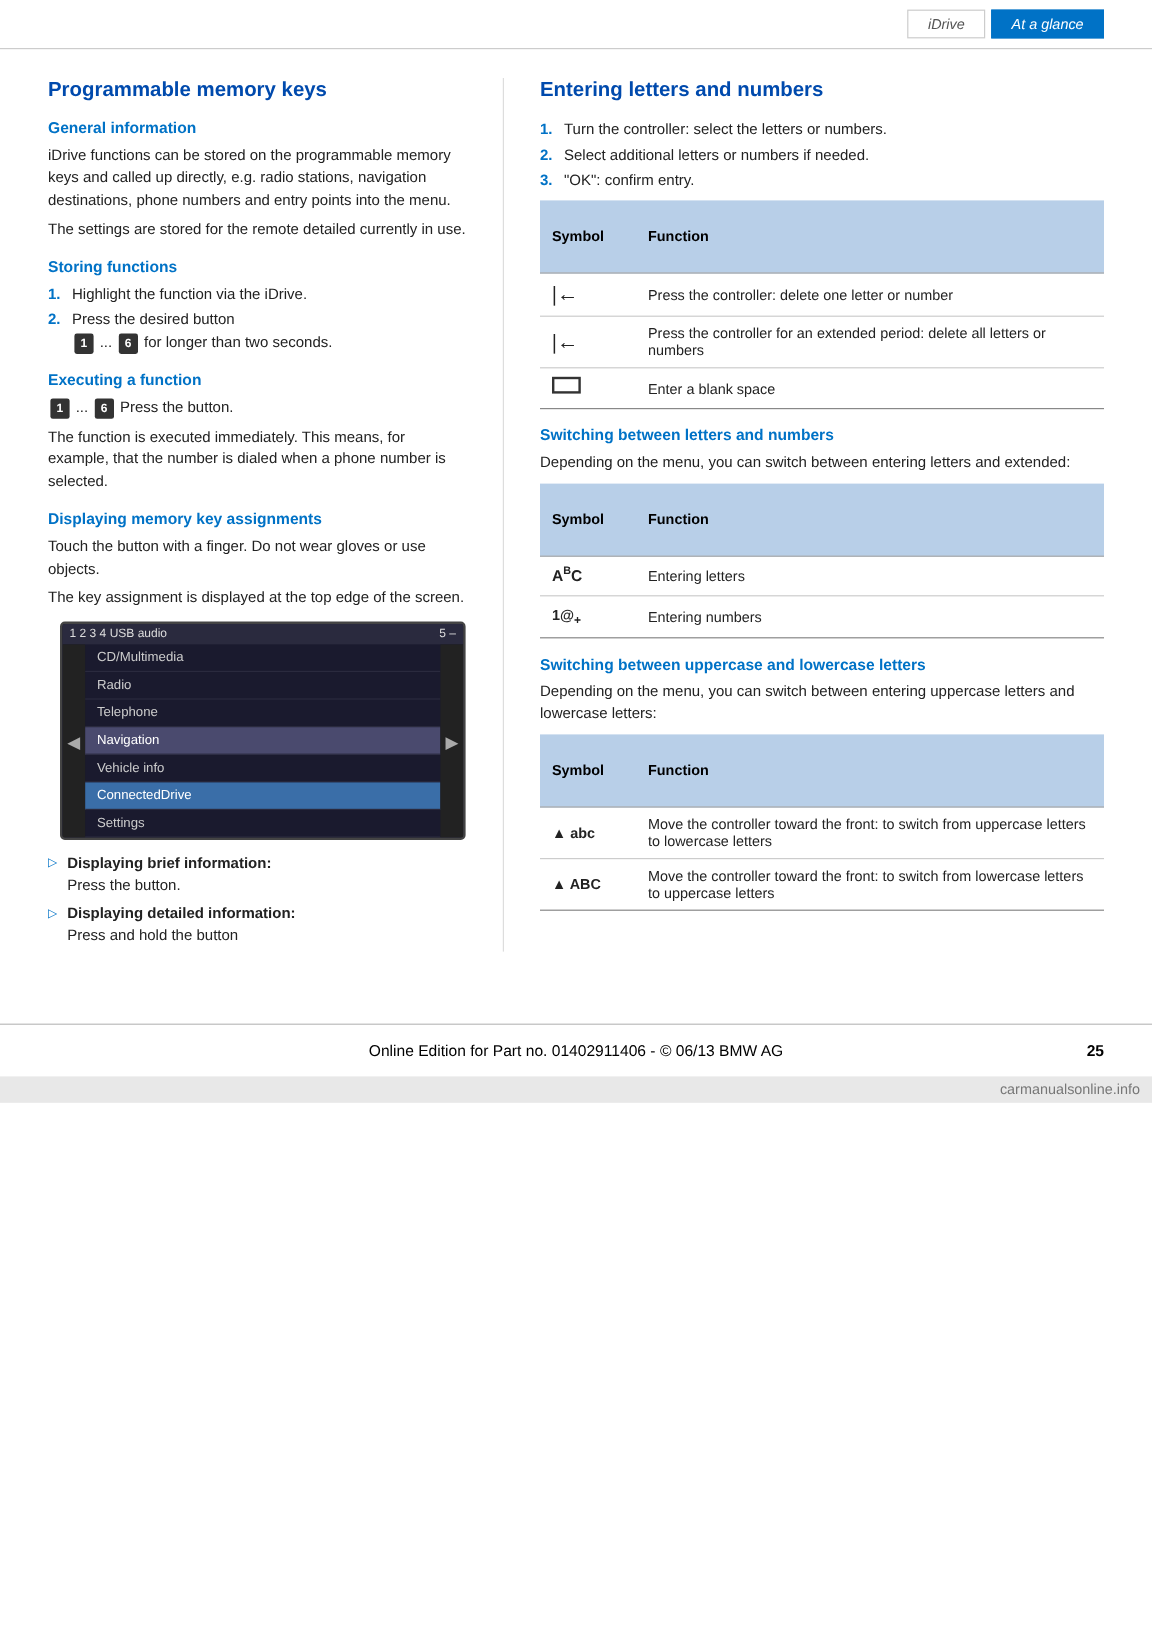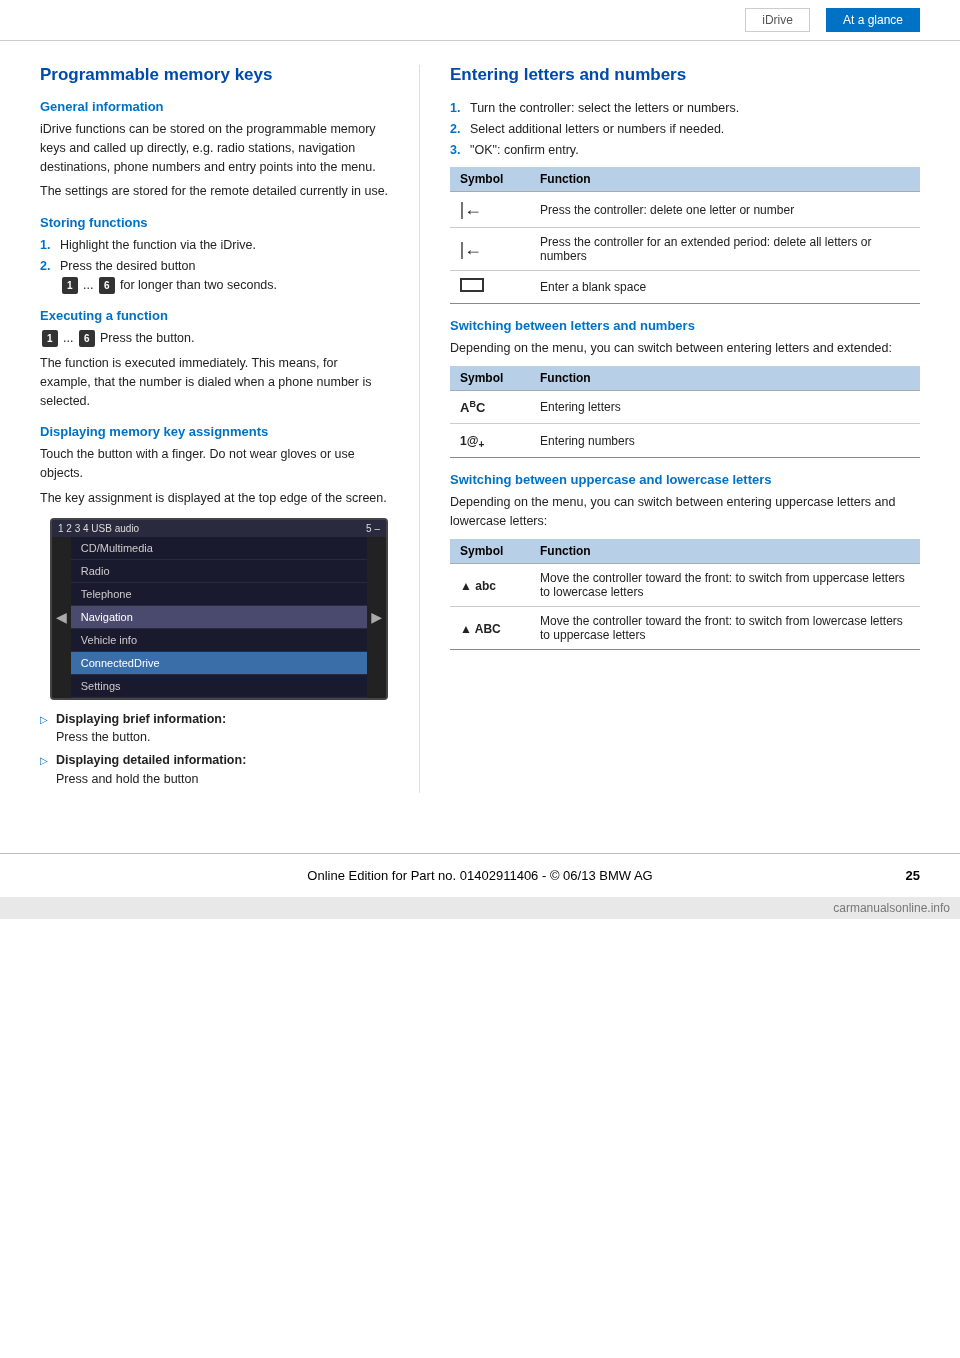--- a/index.html
+++ b/index.html
@@ -16,21 +16,22 @@
     .header-bar {
       display: flex;
       justify-content: flex-end;
       align-items: center;
       padding: 8px 40px 8px 0;
       border-bottom: 1px solid #ccc;
       margin-bottom: 0;
     }
     .header-tabs {
       display: flex;
-      gap: 16px;
+      gap: 5px;
+      font-style: italic;
     }
     .header-tab {
       padding: 4px 16px;
       font-size: 12px;
       color: #555;
       border: 1px solid #ccc;
     }
     .header-tab.active {
       background: #0072c6;
       color: #fff;
@@ -166,21 +167,21 @@
       width: 100%;
       border-collapse: collapse;
       margin-bottom: 14px;
       margin-top: 8px;
     }
     .sym-table thead tr {
       background: #b8cfe8;
     }
     .sym-table thead th {
       text-align: left;
-      padding: 5px 10px;
+      padding: 23px 10px;
       font-size: 12px;
       font-weight: bold;
       color: #000;
       border-bottom: 1px solid #aaa;
     }
     .sym-table tbody tr {
       border-bottom: 1px solid #ccc;
     }
     .sym-table tbody tr:last-child {
       border-bottom: 1px solid #888;

